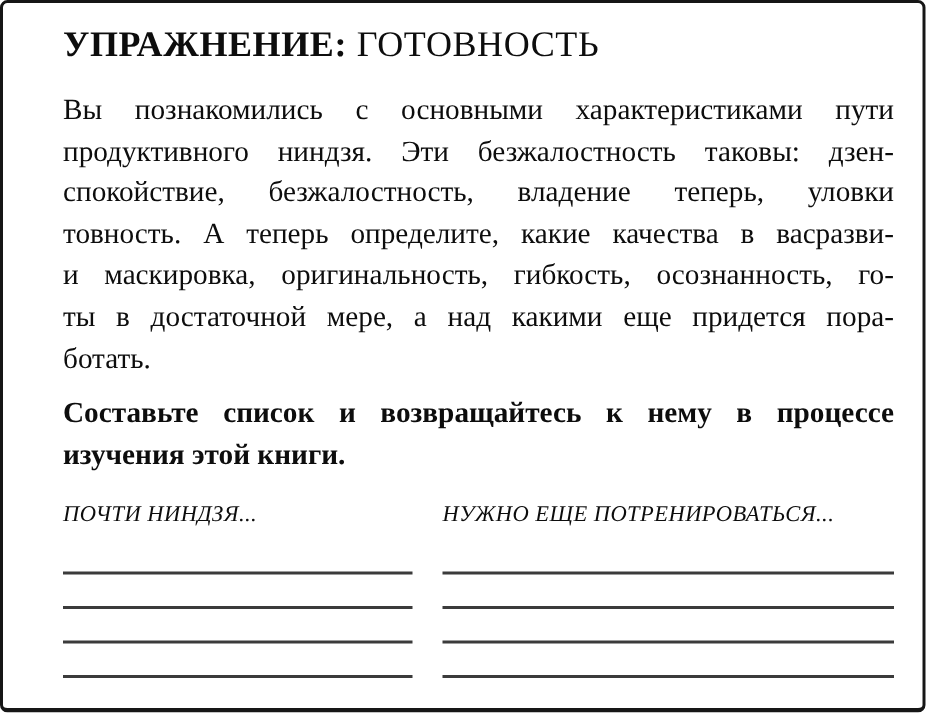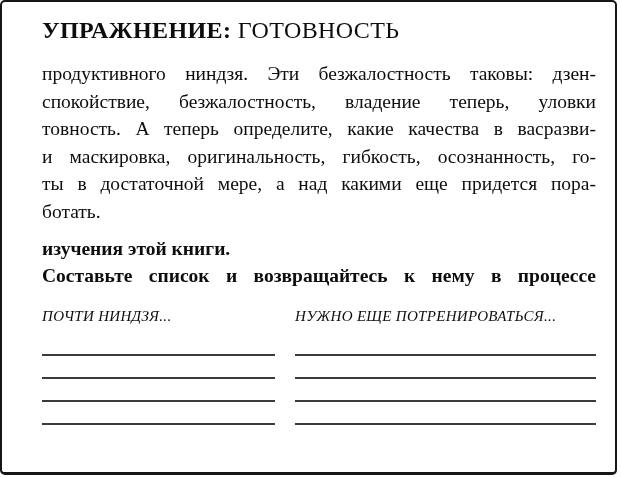--- a/index.html
+++ b/index.html
@@ -83,31 +83,32 @@
 <body>
 
 <div class="page">
 
   <div class="title">
     <span class="kw">УПРАЖНЕНИЕ:</span>
     <span class="subj">ГОТОВНОСТЬ</span>
   </div>
 
   <div class="body-par">
+    <div class="ln">Вы познакомились с основными характеристиками пути</div>
     <div class="ln">продуктивного ниндзя. Эти безжалостность таковы: дзен-</div>
     <div class="ln">спокойствие, безжалостность, владение теперь, уловки</div>
     <div class="ln">товность. А теперь определите, какие качества в васразви-</div>
     <div class="ln">и маскировка, оригинальность, гибкость, осознанность, го-</div>
     <div class="ln">ты в достаточной мере, а над какими еще придется пора-</div>
     <div class="ln last">ботать.</div>
   </div>
 
   <div class="instr-par">
+    <div class="ln">Составьте список и возвращайтесь к нему в процессе</div>
     <div class="ln last">изучения этой книги.</div>
-    <div class="ln">Составьте список и возвращайтесь к нему в процессе</div>
   </div>
 
   <div class="columns">
 
     <div class="col-left">
       <div class="col-header">ПОЧТИ НИНДЗЯ...</div>
       <div class="write-lines">
         <div class="rule"></div>
         <div class="rule"></div>
         <div class="rule"></div>

